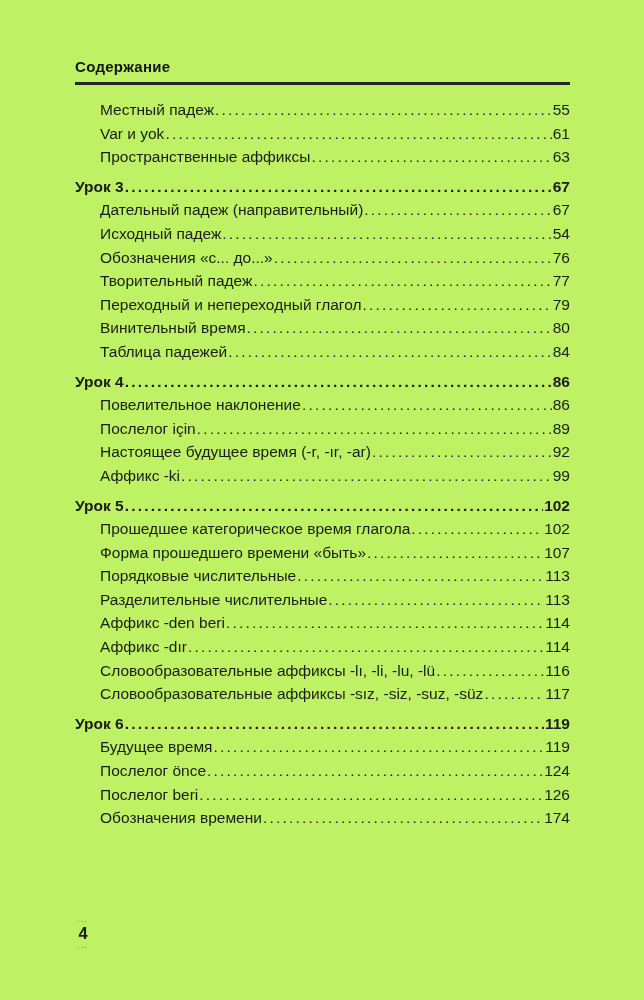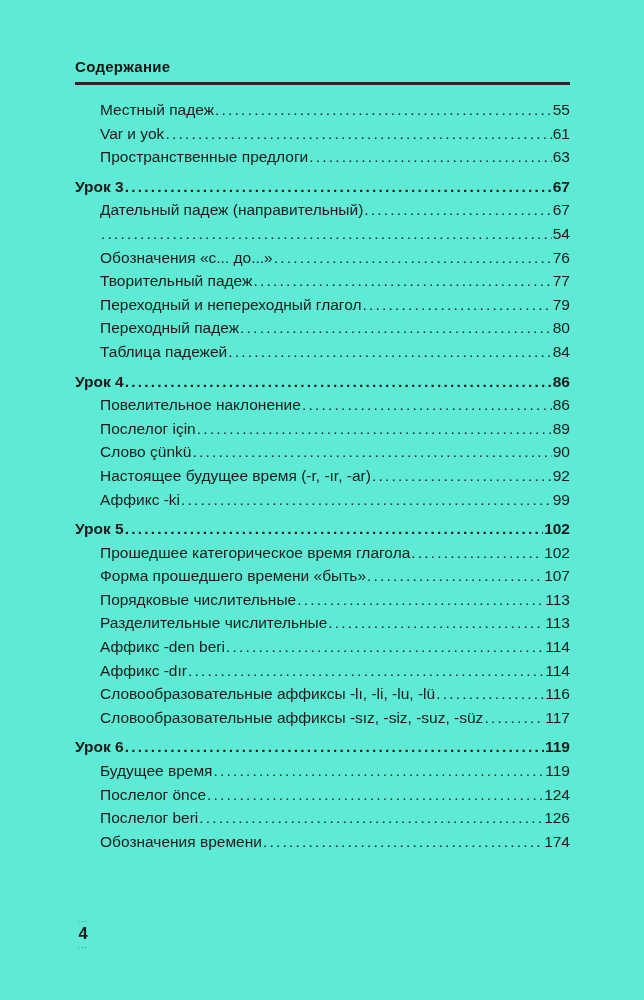--- a/index.html
+++ b/index.html
@@ -4,21 +4,21 @@
 <style>
   html, body {
     margin: 0;
     padding: 0;
     background: #ffffff;
   }
   .page {
     position: relative;
     width: 644px;
     height: 1000px;
-    background: #5eead4;
+    background: #bef264;
     font-family: "Liberation Sans", "DejaVu Sans", sans-serif;
     color: #1c1c1c;
     overflow: hidden;
   }
   .content {
     padding: 58px 74px 0 75px;
   }
   .header-title {
     font-size: 15px;
     font-weight: bold;
@@ -98,57 +98,58 @@
     <span class="label">Местный падеж</span>
     <span class="leader"></span>
     <span class="pagenum">55</span>
   </div>
           <div class="toc-row">
     <span class="label">Var и yok</span>
     <span class="leader"></span>
     <span class="pagenum">61</span>
   </div>
           <div class="toc-row">
-    <span class="label">Пространственные предлоги</span>
+    <span class="label">Пространственные аффиксы</span>
     <span class="leader"></span>
     <span class="pagenum">63</span>
   </div>
         </div>
         <div class="toc-section">
           <div class="toc-row heading">
     <span class="label">Урок 3</span>
     <span class="leader"></span>
     <span class="pagenum">67</span>
   </div>
           <div class="toc-row">
     <span class="label">Дательный падеж (направительный)</span>
     <span class="leader"></span>
     <span class="pagenum">67</span>
   </div>
           <div class="toc-row">
+    <span class="label">Исходный падеж</span>
     <span class="leader"></span>
     <span class="pagenum">54</span>
   </div>
           <div class="toc-row">
     <span class="label">Обозначения «с... до...»</span>
     <span class="leader"></span>
     <span class="pagenum">76</span>
   </div>
           <div class="toc-row">
     <span class="label">Творительный падеж</span>
     <span class="leader"></span>
     <span class="pagenum">77</span>
   </div>
           <div class="toc-row">
     <span class="label">Переходный и непереходный глагол</span>
     <span class="leader"></span>
     <span class="pagenum">79</span>
   </div>
           <div class="toc-row">
-    <span class="label">Переходный падеж</span>
+    <span class="label">Винительный время</span>
     <span class="leader"></span>
     <span class="pagenum">80</span>
   </div>
           <div class="toc-row">
     <span class="label">Таблица падежей</span>
     <span class="leader"></span>
     <span class="pagenum">84</span>
   </div>
         </div>
         <div class="toc-section">
@@ -159,25 +160,20 @@
   </div>
           <div class="toc-row">
     <span class="label">Повелительное наклонение</span>
     <span class="leader"></span>
     <span class="pagenum">86</span>
   </div>
           <div class="toc-row">
     <span class="label">Послелог için</span>
     <span class="leader"></span>
     <span class="pagenum">89</span>
-  </div>
-          <div class="toc-row">
-    <span class="label">Слово çünkü</span>
-    <span class="leader"></span>
-    <span class="pagenum">90</span>
   </div>
           <div class="toc-row">
     <span class="label">Настоящее будущее время (-r, -ır, -ar)</span>
     <span class="leader"></span>
     <span class="pagenum">92</span>
   </div>
           <div class="toc-row">
     <span class="label">Аффикс -ki</span>
     <span class="leader"></span>
     <span class="pagenum">99</span>

